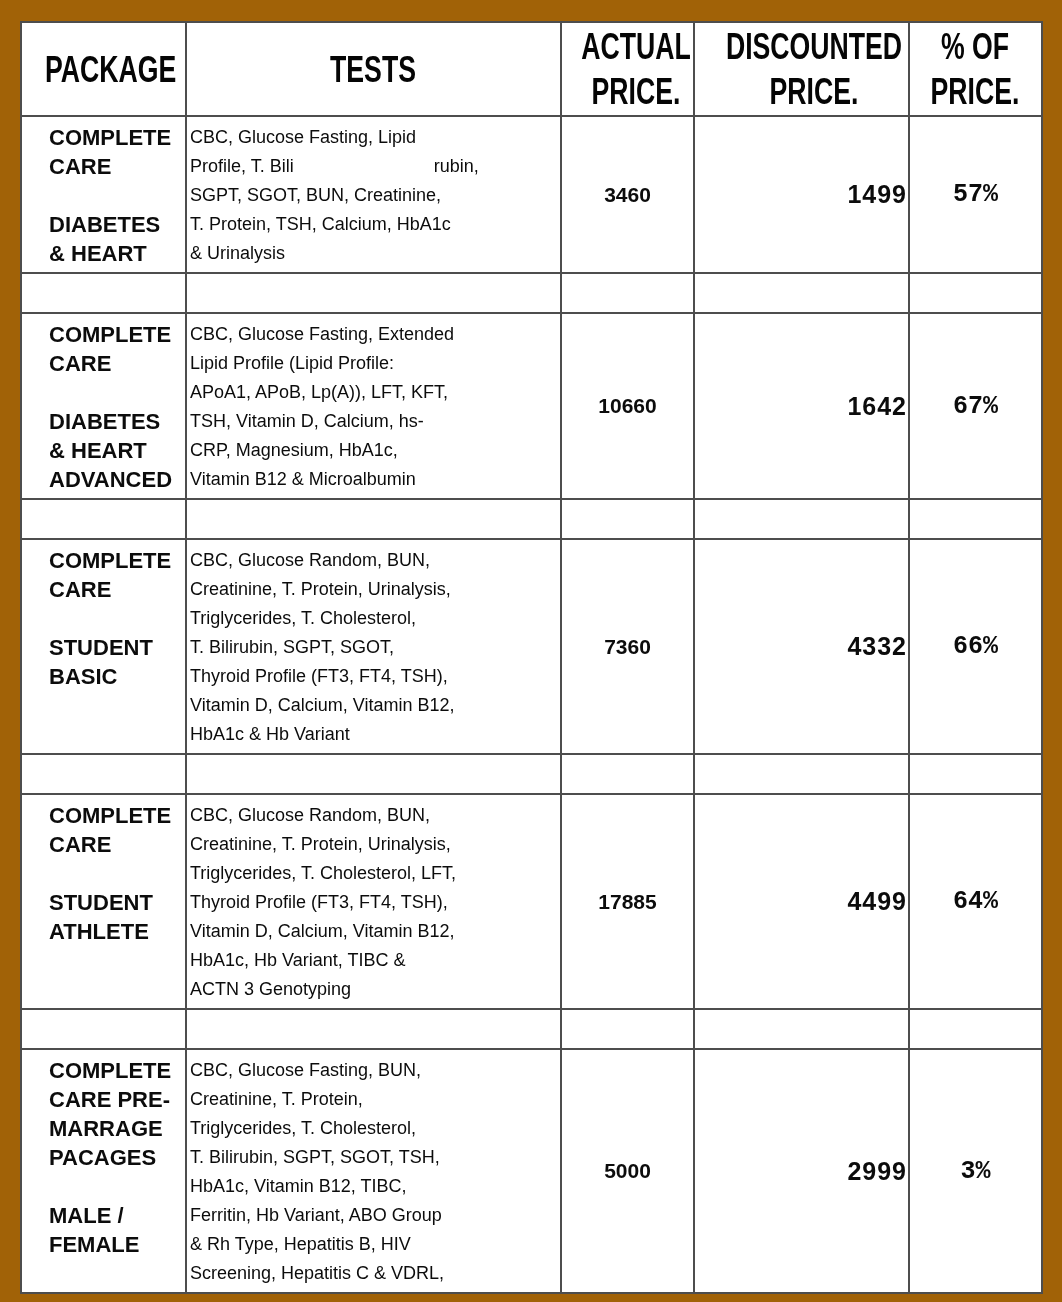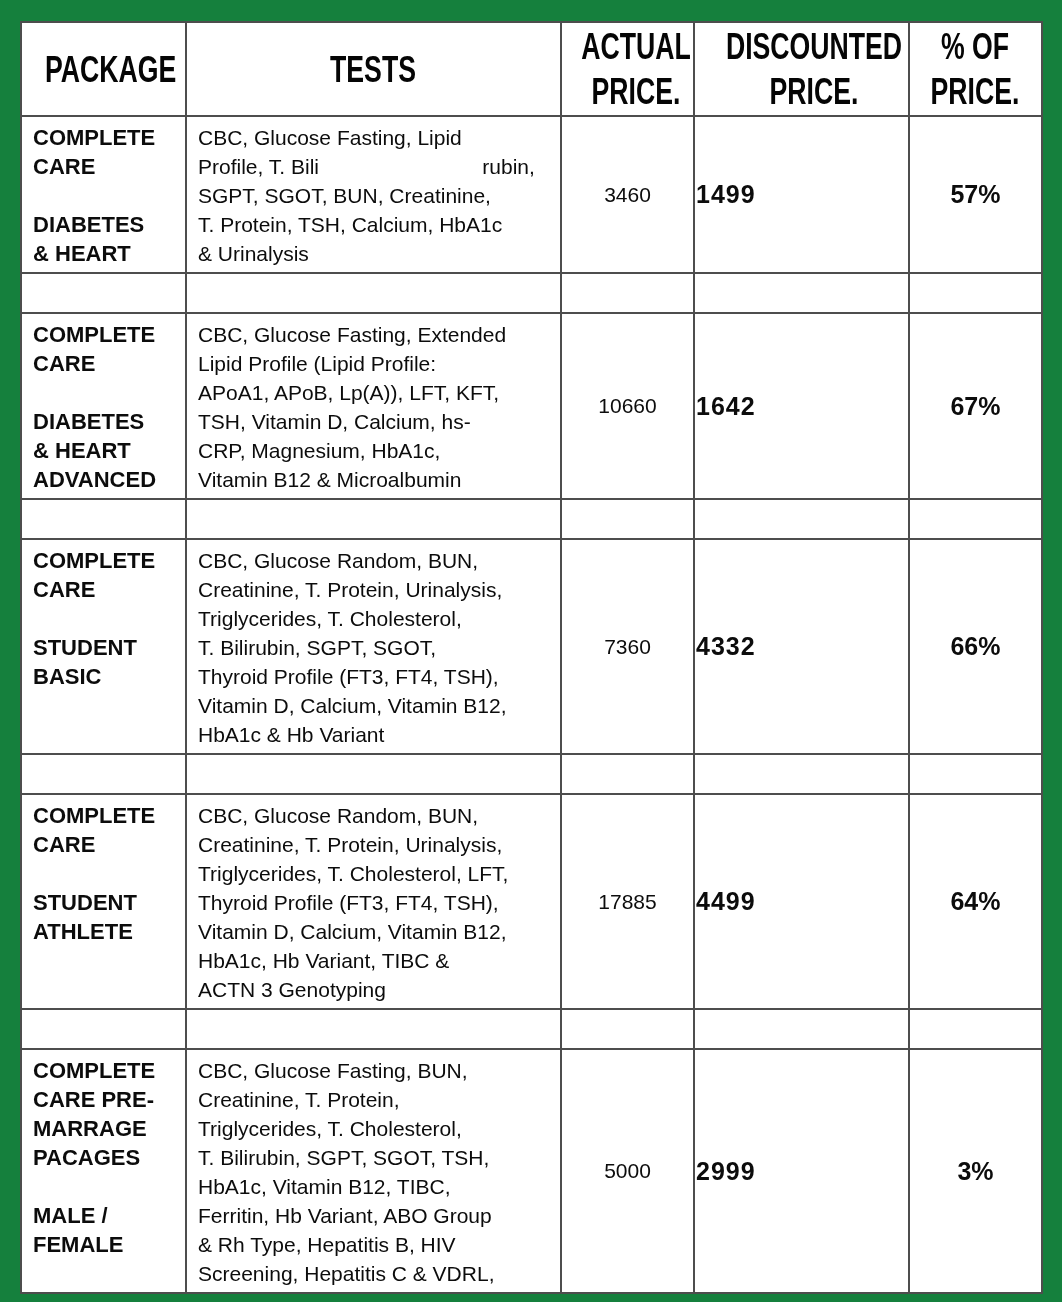--- a/index.html
+++ b/index.html
@@ -8,21 +8,21 @@
     background: #ffffff;
     width: 1062px;
     height: 1302px;
     overflow: hidden;
   }
   .page {
     box-sizing: border-box;
     width: 1062px;
     height: 1302px;
     padding: 21px 20px 0 20px;
-    background: #15803d;
+    background: #a16207;
     font-family: "Liberation Sans", sans-serif;
     color: #0c0c0c;
   }
   table.pricing {
     border-collapse: collapse;
     table-layout: fixed;
     width: 1021px;
   }
   table.pricing th,
   table.pricing td {
@@ -44,52 +44,53 @@
     line-height: 45px;
     letter-spacing: 0px;
     transform: scaleX(0.74);
     transform-origin: 50% 50%;
     white-space: pre-line;
     color: #050505;
   }
   
   td.pkg {
     vertical-align: top;
-    padding: 6px 6px 4px 11px;
+    padding: 6px 6px 4px 27px;
     font-weight: 700;
     font-size: 22px;
     line-height: 29px;
     white-space: pre-wrap;
     letter-spacing: 0px;
   }
   td.tests {
     vertical-align: top;
-    padding: 6px 8px 4px 11px;
-    font-size: 21px;
+    padding: 6px 8px 4px 3px;
+    font-size: 18px;
     line-height: 29px;
     white-space: pre-wrap;
   }
   td.actual {
     text-align: center;
     vertical-align: middle;
     font-size: 21px;
-    font-weight: 400;
+    font-weight: 700;
   }
   td.disc {
-    text-align: left;
+    text-align: right;
     vertical-align: middle;
     font-size: 25px;
     font-weight: 700;
     letter-spacing: 1px;
   }
   td.pct {
     text-align: center;
     vertical-align: middle;
     font-size: 25px;
     font-weight: 700;
+    font-family: Liberation Mono, monospace;
   }
   tr.spacer-row { height: 40px; }
   tr.spacer-row td { padding: 0; }
   tr.data-row-1 { height: 148px; }
   tr.data-row-2 { height: 186px; }
   tr.data-row-3 { height: 208px; }
   tr.data-row-4 { height: 213px; }
   tr.data-row-5 { height: 240px; }
 </style>
 </head>

